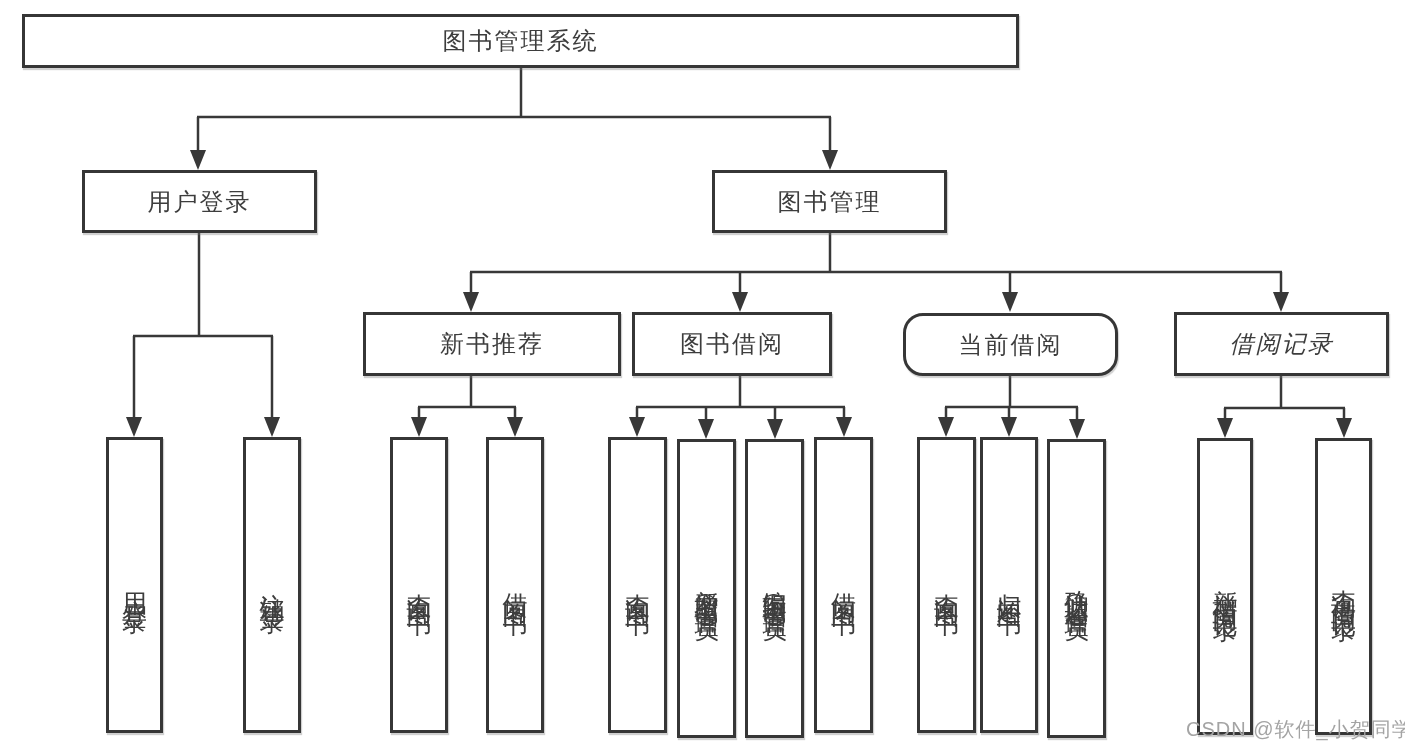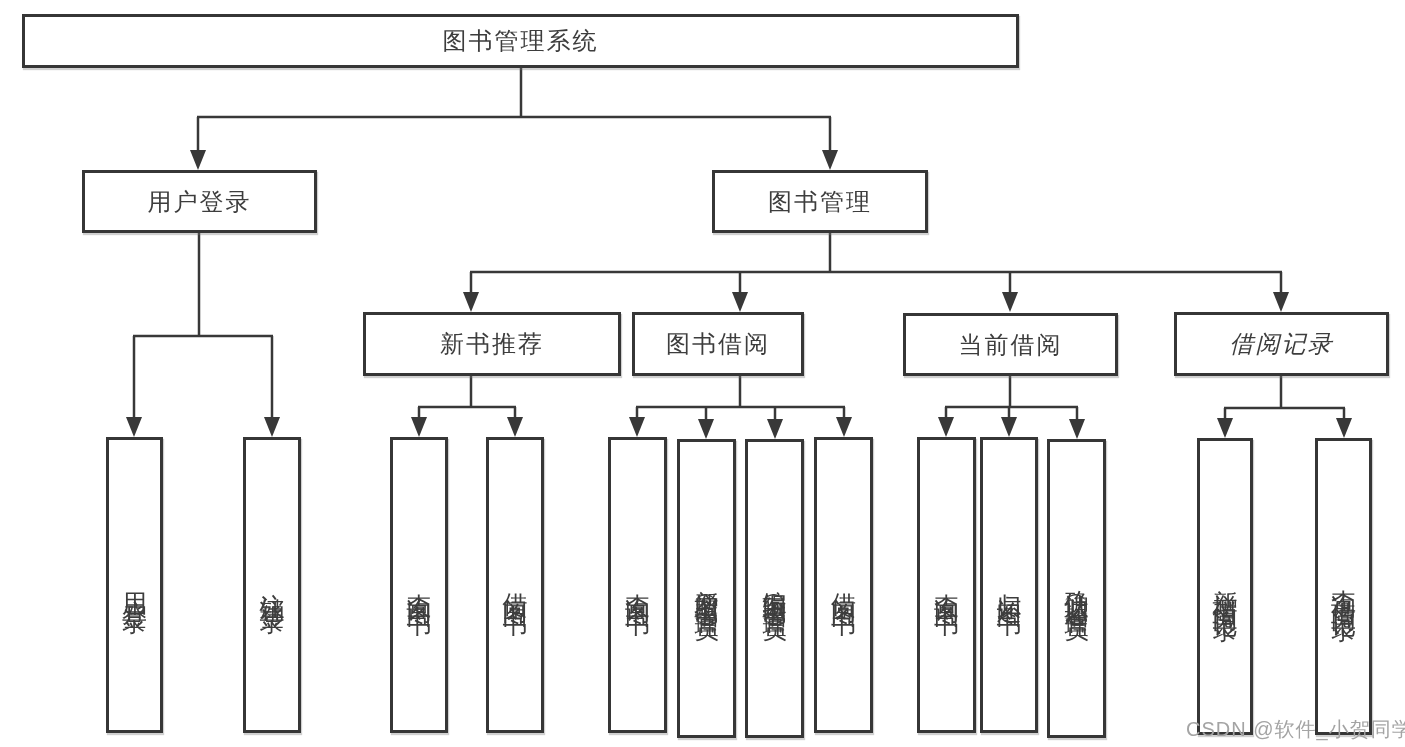--- a/index.html
+++ b/index.html
@@ -96,31 +96,31 @@
     </g>
   </svg>
 
   <div class="hnode" style="left:22px;top:14px;width:997px;height:54px;">
     <span>图书管理系统</span>
   </div>
 
   <div class="hnode" style="left:82px;top:170px;width:235px;height:63px;">
     <span>用户登录</span>
   </div>
-  <div class="hnode" style="left:712px;top:170px;width:216px;height:63px;">
+  <div class="hnode" style="left:712px;top:170px;width:235px;height:63px;">
     <span>图书管理</span>
   </div>
 
   <div class="hnode" style="left:363px;top:312px;width:258px;height:64px;">
     <span>新书推荐</span>
   </div>
-  <div class="hnode" style="left:632px;top:312px;width:172px;height:64px;">
+  <div class="hnode" style="left:632px;top:312px;width:200px;height:64px;">
     <span>图书借阅</span>
   </div>
-  <div class="hnode" style="left:903px;top:313px;width:215px;height:63px;">
+  <div class="hnode" style="left:903px;top:313px;width:215px;height:63px;border-radius:20px;">
     <span>当前借阅</span>
   </div>
   <div class="hnode" style="left:1174px;top:312px;width:215px;height:64px;font-style:italic;">
     <span>借阅记录</span>
   </div>
 
   <div class="vnode" style="left:106px;top:437px;width:57px;height:296px;">
     <span class="vtext">用户登录</span>
   </div>
   <div class="vnode" style="left:243px;top:437px;width:58px;height:296px;">

